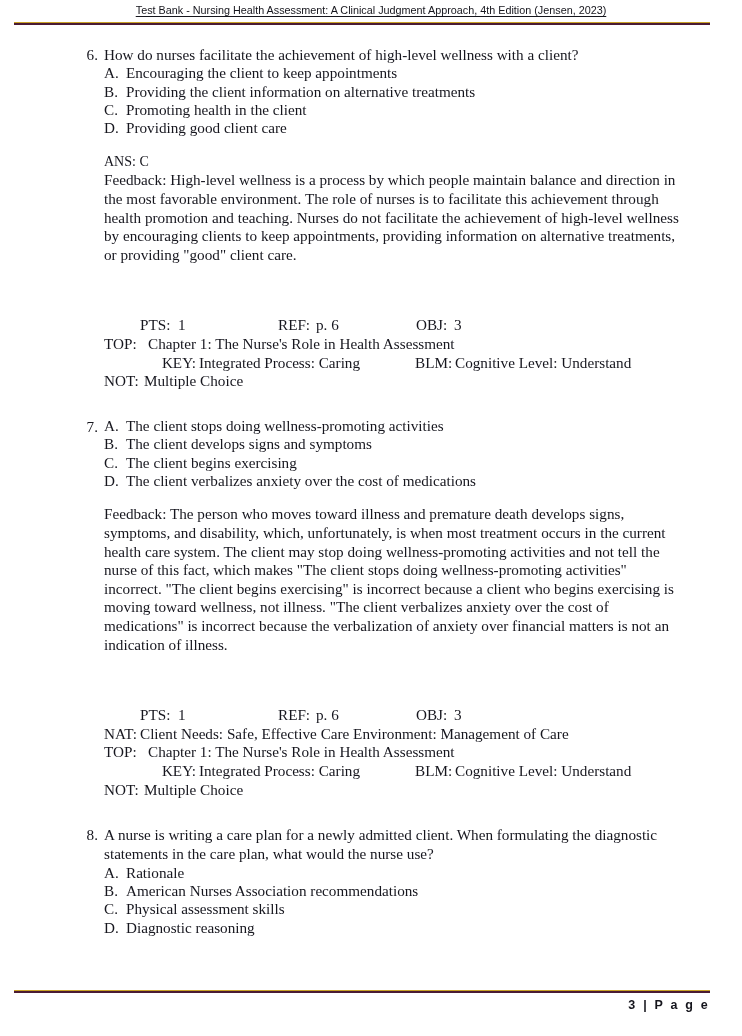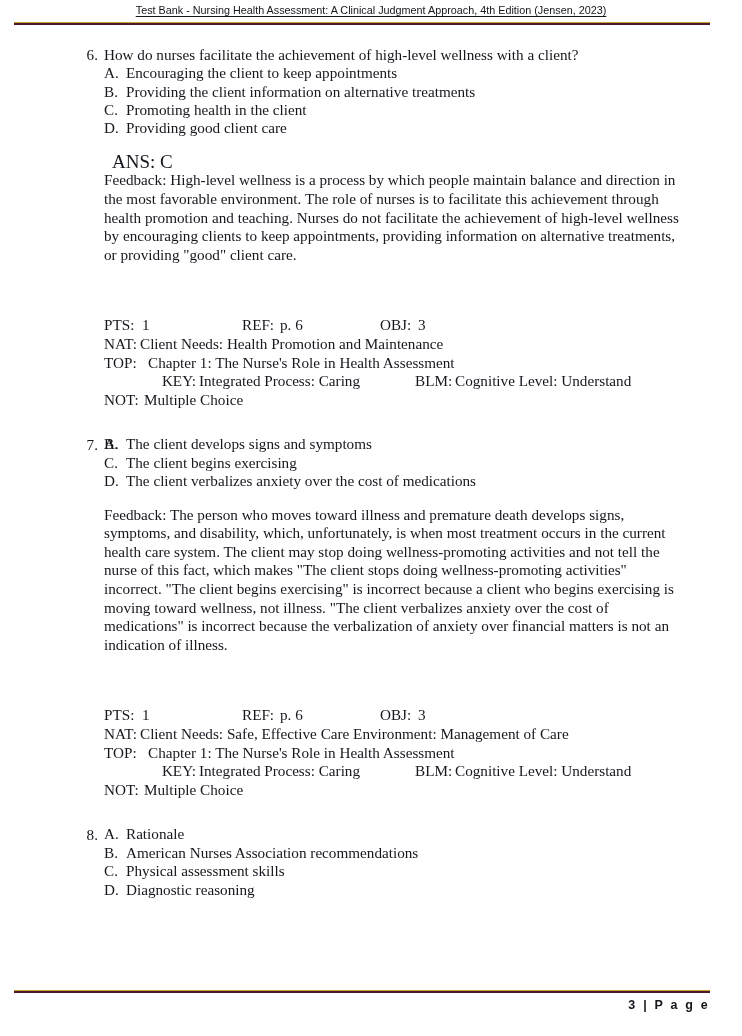--- a/index.html
+++ b/index.html
@@ -102,41 +102,40 @@
     width: 15px;
     text-align: left;
     font-size: 15.2px;
   }
 
   .answer-area {
     padding-left: 26px;
     margin-top: 15px;
   }
   .ans-line {
-    font-size: 19px;
+    font-size: 14px;
     line-height: 18.6px;
-    margin-left: 8px;
   }
   .feedback {
     font-size: 15.2px;
     line-height: 18.6px;
     text-align: left;
   }
 
   .meta {
     padding-left: 26px;
     margin-top: 16px;
   }
   .meta-row {
     font-size: 15.2px;
     line-height: 18.6px;
     position: relative;
     white-space: nowrap;
   }
-  .meta-pts   { display: inline-block; width: 138px; }
+  .meta-pts   { display: inline-block; width: 138px; margin-left: 36px; }
   .meta-ref   { display: inline-block; width: 138px; margin-top: 36px; }
   .meta-obj   { display: inline-block; }
   .meta-key   { display: inline-block; width: 311px; text-align: center; }
   .meta-blm   { display: inline-block; }
   .tag-w-pts  { display: inline-block; width: 38px; }
   .tag-w-3    { display: inline-block; width: 38px; }
   .tag-w-nat  { display: inline-block; width: 36px; }
   .tag-w-top  { display: inline-block; width: 44px; }
   .tag-w-key  { display: inline-block; width: 40px; }
   .tag-w-not  { display: inline-block; width: 40px; }
@@ -212,23 +211,20 @@
         <div class="meta-row">
           <span class="meta-pts">
             <span class="tag-w-pts">PTS:</span><span>1</span>
           </span><span class="meta-ref">
             <span class="tag-w-3">REF:</span><span>p. 6</span>
           </span><span class="meta-obj">
             <span class="tag-w-3">OBJ:</span><span>3</span>
           </span>
         </div>
         <div class="meta-row">
-          <span class="tag-w-nat">NAT:</span><span>Client Needs: Health Promotion and Maintenance</span>
-        </div>
-        <div class="meta-row">
           <span class="tag-w-top">TOP:</span><span>Chapter 1: The Nurse's Role in Health Assessment</span>
         </div>
         <div class="meta-row">
           <span class="meta-key">
             <span class="tag-w-key">KEY:</span><span>Integrated Process: Caring</span>
           </span><span class="meta-blm">
             <span class="tag-w-key">BLM:</span><span>Cognitive Level: Understand</span>
           </span>
         </div>
         <div class="meta-row">
@@ -240,20 +236,21 @@
     <div class="spacer-q"></div>
 
     <div class="question-block">
       <div class="q-head">
         <span class="q-num">7.</span>
       </div>
 
       <div class="options">
         <div class="option">
           <span class="opt-letter">A.</span>
+          <span>The client stops doing wellness-promoting activities</span>
         </div>
         <div class="option">
           <span class="opt-letter">B.</span>
           <span>The client develops signs and symptoms</span>
         </div>
         <div class="option">
           <span class="opt-letter">C.</span>
           <span>The client begins exercising</span>
         </div>
         <div class="option">
@@ -293,20 +290,21 @@
           <span class="tag-w-not">NOT:</span><span>Multiple Choice</span>
         </div>
       </div>
     </div>
 
     <div class="spacer-q"></div>
 
     <div class="question-block">
       <div class="q-head">
         <span class="q-num">8.</span>
+        <span>A nurse is writing a care plan for a newly admitted client. When formulating the diagnostic statements in the care plan, what would the nurse use?</span>
       </div>
 
       <div class="options">
         <div class="option">
           <span class="opt-letter">A.</span>
           <span>Rationale</span>
         </div>
         <div class="option">
           <span class="opt-letter">B.</span>
           <span>American Nurses Association recommendations</span>

